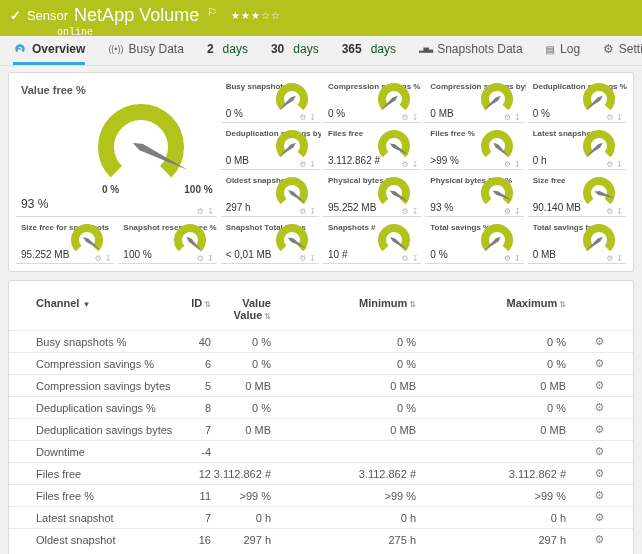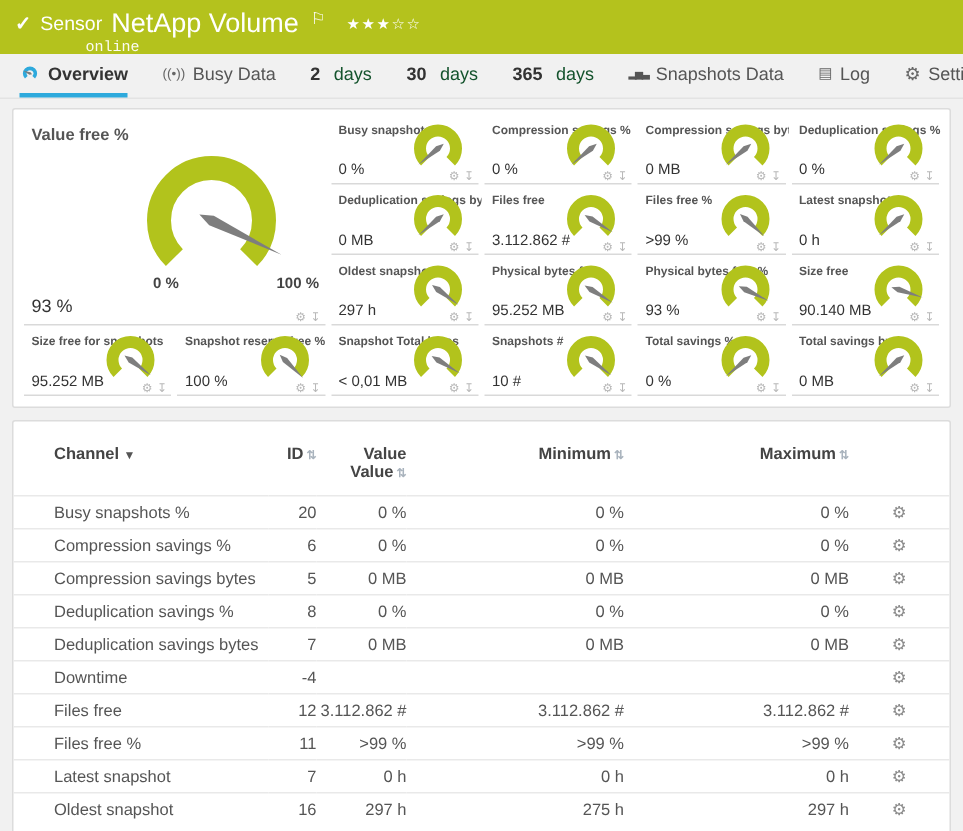--- a/index.html
+++ b/index.html
@@ -375,21 +375,21 @@
           </th>
           <th>
             <span>Maximum</span><span class="sort">⇅</span>
           </th>
           <th></th>
         </tr>
       </thead>
       <tbody>
           <tr>
             <td class="ch">Busy snapshots %</td>
-            <td class="id">20</td>
+            <td class="id">40</td>
             <td class="last">0 %</td>
             <td class="min">0 %</td>
             <td class="max">0 %</td>
             <td class="edit"><span>⚙</span></td>
           </tr>
           <tr>
             <td class="ch">Compression savings %</td>
             <td class="id">6</td>
             <td class="last">0 %</td>
             <td class="min">0 %</td>

